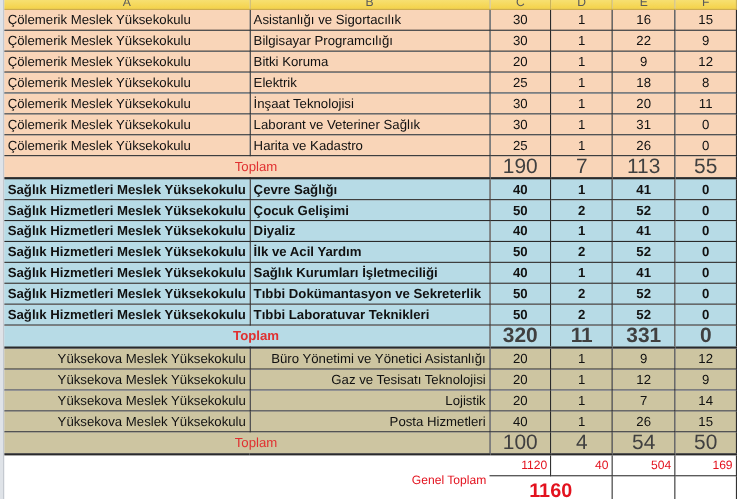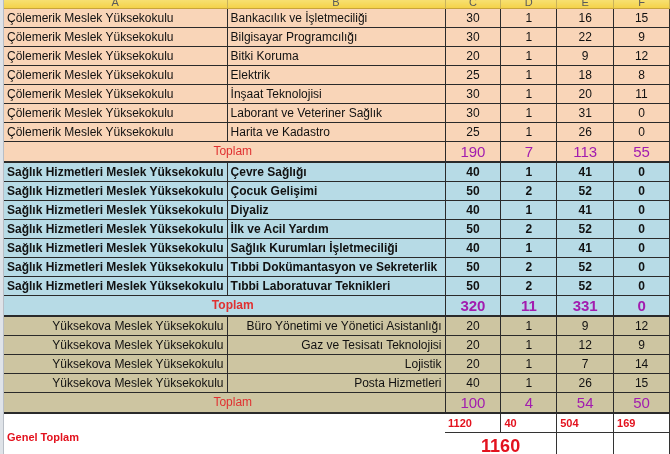--- a/index.html
+++ b/index.html
@@ -9,24 +9,24 @@
   .rowhdr { position:absolute; left:0; top:0; width:3px; height:454px; background:#dfe3e8; border-right:1px solid #b8bec6; }
   table { position:absolute; left:4px; top:-5px; border-collapse:collapse; table-layout:fixed; }
   td, th { padding:0 3px; height:18px; line-height:18px; white-space:nowrap; overflow:hidden; }
   th.colhdr { height:12px; line-height:12px; font-weight:normal; font-size:11px; color:#5a5a5a;
               background:linear-gradient(#f9e98a,#f4d24a); border-right:1px solid #c9b25a; border-bottom:1px solid #c9a43a; text-align:center; padding-top:1px; }
   .data td { border-bottom:1px solid #2a2a2a; border-right:1px solid #2a2a2a; }
   .data td.num { text-align:center; }
   .g1 td { background:#f9d5b8; }
   .g2 td { background:#b7dbe6;font-weight:bold; }
   .g3 td { background:#cdc5a1;text-align:right; }
-  tr.total td { height:19px; line-height:19px; color:#a21caf; font-size:15px; }
+  tr.total td { height:19px; line-height:19px; color:#404040; font-size:19px; }
   tr.total td.label { text-align:center; font-size:12px; color:#e03030;padding-left:20px; }
   tr.total td { border-bottom:2px solid #2a2a2a; }
-  tr.grand1 td { background:#fff; height:18px; line-height:18px; color:#e3121e; font-weight:bold; font-size:11px; text-align:left;
+  tr.grand1 td { background:#fff; height:18px; line-height:18px; color:#e3121e; font-weight:normal; font-size:11px; text-align:right;
                  border-right:1px solid #333; border-bottom:1px solid #333; }
   tr.grand2 td { background:#fff; height:26px; line-height:26px; color:#e3121e; font-weight:bold; font-size:18px; text-align:center;
                  border-right:1px solid #333; }
   td.genel { color:#e3121e; font-weight:bold; font-size:15px; text-align:center; border:none !important; background:#fff !important; }
 </style>
 </head>
 <body>
 
 <div class="sheet">
   <div class="rowhdr"></div>
@@ -45,21 +45,21 @@
         <th class="colhdr">B</th>
         <th class="colhdr">C</th>
         <th class="colhdr">D</th>
         <th class="colhdr">E</th>
         <th class="colhdr">F</th>
       </tr>
     </thead>
     <tbody id="tbody">
         <tr class="data g1">
     <td>Çölemerik Meslek Yüksekokulu</td>
-    <td>Bankacılık ve İşletmeciliği</td>
+    <td>Asistanlığı ve Sigortacılık</td>
     <td class="num">30</td>
     <td class="num">1</td>
     <td class="num">16</td>
     <td class="num">15</td>
   </tr>
         <tr class="data g1">
     <td>Çölemerik Meslek Yüksekokulu</td>
     <td>Bilgisayar Programcılığı</td>
     <td class="num">30</td>
     <td class="num">1</td>

